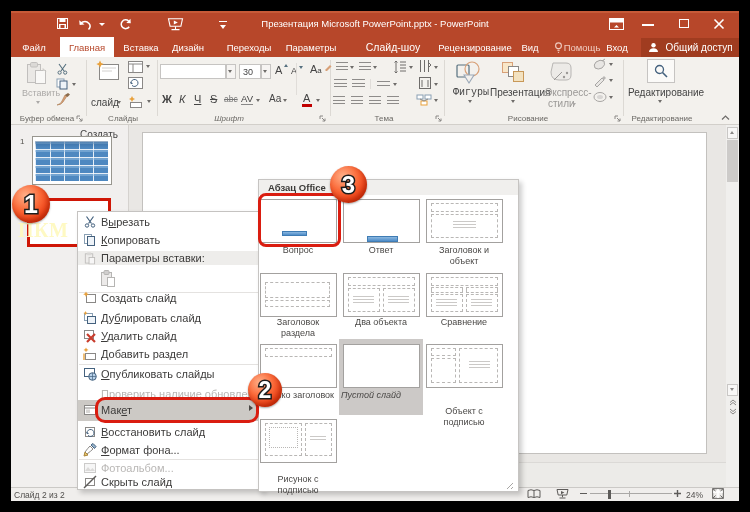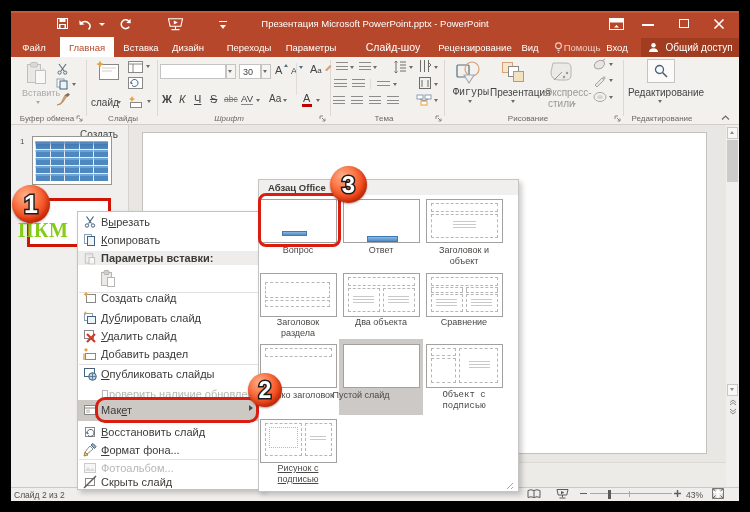--- a/index.html
+++ b/index.html
@@ -66,21 +66,21 @@
     <path d="M5 2 l3.4 1.6 -3.4 1.6z" fill="#5d5b59"></path>
     <path d="M6.5 6 v2.2 M3.5 9 h6" stroke="#5d5b59"></path>
   </svg>
 <div class="ab" style="left:580px;top:492.5px;width:7px;height:1.4px;background:#5d5b59;"></div>
 <div class="ab" style="left:590px;top:493.4px;width:82px;height:1px;background:#aaa8a6;"></div>
 <div class="ab" style="left:629px;top:491px;width:1px;height:6px;background:#aaa8a6;"></div>
 <div class="ab" style="left:608px;top:489.5px;width:3px;height:9px;background:#5d5b59;"></div>
 <svg class="ab" style="left:673px;top:489px;" width="9" height="9" viewBox="0 0 9 9">
     <path d="M4.5 1 v7 M1 4.5 h7" stroke="#5d5b59" stroke-width="1.4"></path>
   </svg>
-<div class="ab" style="left:686px;top:489.5px;font-size:8.5px;color:#514f4d;">43%</div>
+<div class="ab" style="left:686px;top:489.5px;font-size:8.5px;color:#514f4d;">24%</div>
 <svg class="ab" style="left:712px;top:488px;" width="12" height="11" viewBox="0 0 12 11">
     <rect x="0.7" y="0.7" width="10.6" height="9.6" stroke="#5d5b59" fill="none" stroke-width="1"></rect>
     <path d="M1 4 h10 M6 1 v9" stroke="#fff" stroke-width="1.6"></path>
     <path d="M3.5 3 L1.2 1 M8.5 3 L10.8 1 M3.5 7.5 L1.2 10 M8.5 7.5 L10.8 10" stroke="#5d5b59" stroke-width="1"></path>
   </svg>
 
 <div class="ab" style="left:258px;top:17px;width:234px;height:13px;color:#fff;font-size:9.5px;line-height:13px;text-align:center;white-space:nowrap;">Презентация Microsoft PowerPoint.pptx - PowerPoint</div>
 
 <svg class="ab" style="left:57px;top:18px;" width="11" height="11" viewBox="0 0 11 11">
     <rect x="0.5" y="0.5" width="10" height="10" stroke="#fff" fill="none"></rect>
@@ -326,21 +326,21 @@
 <div class="dd" style="left:658px;top:100px;"></div>
 
 <div class="ab" style="left:20px;top:137px;font-size:8px;color:#55534f;">1</div>
 <div class="ab" style="left:32px;top:136px;width:80px;height:49px;background:#fff;border:1px solid #98968f;box-sizing:border-box;"></div>
 <div class="ab" style="left:35px;top:141px;width:73px;height:40px;background:#4e88c0;
   background-image:linear-gradient(rgba(25,70,120,.4),rgba(25,70,120,0) 18%),
   repeating-linear-gradient(to bottom,rgba(255,255,255,.85) 0 1px,rgba(150,190,225,.5) 1px 3px,rgba(255,255,255,0) 3px 8px),
   repeating-linear-gradient(to right,rgba(255,255,255,.85) 0 1px,rgba(255,255,255,0) 1px 14.6px);"></div>
 
 <div class="ab" style="left:27px;top:198px;width:84px;height:49px;background:#fff;border:3px solid #cf1606;box-sizing:border-box;"></div>
-<div class="ab" style="left:18px;top:219px;font-family:'Liberation Serif',serif;font-weight:bold;font-size:20px;color:#84cc16;letter-spacing:.5px;">ПКМ</div>
+<div class="ab" style="left:18px;top:219px;font-family:'Liberation Serif',serif;font-weight:bold;font-size:20px;color:#fef9c3;letter-spacing:.5px;">ПКМ</div>
 
 <div class="ab" style="left:77px;top:211px;width:186px;height:279px;background:#fff;border:1px solid #c5c3c1;box-sizing:border-box;box-shadow:3px 3px 5px rgba(0,0,0,.2);"></div>
 <div class="ab" style="left:78px;top:251px;width:184px;height:14px;background:#eeedeb;"></div>
 <div class="ab" style="left:78px;top:400px;width:184px;height:21px;background:#ccc9c5;"></div>
 
 <div class="mi" style="top:213px;">
     <svg width="14" height="14" viewBox="0 0 14 14">
       <path d="M3.5 1.5 L8.5 8.5 M10.5 1.5 L5.5 8.5" stroke="#44617e" stroke-width="1.2" fill="none"></path>
       <circle cx="4" cy="10.5" r="1.7" stroke="#44617e" fill="none"></circle>
       <circle cx="10" cy="10.5" r="1.7" stroke="#44617e" fill="none"></circle>
@@ -353,21 +353,21 @@
       <rect x="4.5" y="3.5" width="7" height="9" fill="#eef3f8" stroke="#44617e"></rect>
     </svg>
     <span class="txt"><u>К</u>опировать</span>
   </div>
 <div class="mi" style="top:251px;height:14px;">
     <svg width="13" height="13" viewBox="0 0 14 14" opacity=".55">
       <rect x="2.5" y="2.5" width="8" height="10" fill="#efeeec" stroke="#9a9896"></rect>
       <rect x="4.5" y="1" width="4" height="3" fill="#c9c7c5"></rect>
       <rect x="6.5" y="6.5" width="6" height="7" fill="#fff" stroke="#9a9896"></rect>
     </svg>
-    <span class="txt" style="color:#3c3b3a;font-weight:bold;">Параметры вставки:</span>
+    <span class="txt" style="color:#3c3b3a;">Параметры вставки:</span>
   </div>
 <div class="ab" style="left:99px;top:269px;width:18px;height:19px;"><svg width="18" height="19" viewBox="0 0 18 19" opacity=".8">
       <rect x="2.5" y="3.5" width="10" height="13" fill="#e8e6e4" stroke="#a5a3a1"></rect>
       <rect x="5" y="1.5" width="5" height="4" rx="1" fill="#c5c3c1" stroke="#a5a3a1"></rect>
       <rect x="8.5" y="8.5" width="7" height="9" fill="#fff" stroke="#a5a3a1"></rect>
     </svg></div>
 <div class="msep" style="top:292px;"></div>
 <div class="mi" style="top:289px;">
     <svg width="14" height="14" viewBox="0 0 14 14">
       <rect x="3.5" y="3.5" width="9" height="8" fill="#fff" stroke="#8a8886"></rect>
@@ -494,36 +494,36 @@
   <div class="dash" style="left:39px;top:20px;width:32px;height:18px;"></div>
   <div class="hint" style="left:44px;top:25px;width:21px;height:8px;"></div>
 </div>
 <div class="tlabel" style="left:464px;top:317px;">Сравнение</div>
 
 <div class="thumb" style="left:260px;top:344px;">
   <div class="dash" style="left:4px;top:3px;width:67px;height:9px;"></div>
 </div>
 <div class="tlabel" style="left:298px;top:390px;">Только заголовок</div>
 <div class="thumb" style="left:343px;top:344px;"></div>
-<div class="tlabel" style="left:361px;top:390px;">Пустой слайд</div>
+<div class="tlabel" style="left:371px;top:390px;font-style:italic;">Пустой слайд</div>
 <div class="thumb" style="left:426px;top:344px;">
   <div class="dash" style="left:4px;top:3px;width:25px;height:8px;"></div>
   <div class="dash" style="left:4px;top:13px;width:25px;height:25px;"></div>
   <div class="dash" style="left:32px;top:3px;width:39px;height:35px;"></div>
   <div class="hint" style="left:42px;top:16px;width:21px;height:8px;"></div>
 </div>
-<div class="tlabel" style="left:464px;top:390px;font-family:Liberation Mono, monospace;">Объект с<br>подписью</div>
+<div class="tlabel" style="left:464px;top:406px;">Объект с<br>подписью</div>
 
 <div class="thumb" style="left:260px;top:419px;">
   <div class="dash" style="left:4px;top:3px;width:37px;height:33px;"></div>
   <div class="dash" style="left:8px;top:7px;width:29px;height:21px;border-style:dotted;"></div>
   <div class="dash" style="left:44px;top:3px;width:27px;height:33px;"></div>
   <div class="hint" style="left:49px;top:16px;width:16px;height:6px;"></div>
 </div>
-<div class="tlabel" style="left:298px;top:463px;text-decoration:underline;">Рисунок с<br>подписью</div>
+<div class="tlabel" style="left:298px;top:474px;">Рисунок с<br>подписью</div>
 
 <svg class="ab" style="left:505px;top:482px;" width="10" height="8" viewBox="0 0 10 8">
     <path d="M8 1 L2 7 M8 5 L6 7" stroke="#a8a6a4" stroke-width="1"></path>
   </svg>
 
 <div class="ann" style="left:258px;top:193px;width:83px;height:54px;border-width:3.5px;border-radius:8px;"></div>
 
 <div class="ann" style="left:95px;top:397px;width:164px;height:26px;border-width:3.5px;border-radius:10px;"></div>
 
 <div class="ball" style="left:12px;top:185px;width:38px;height:38px;"></div>

